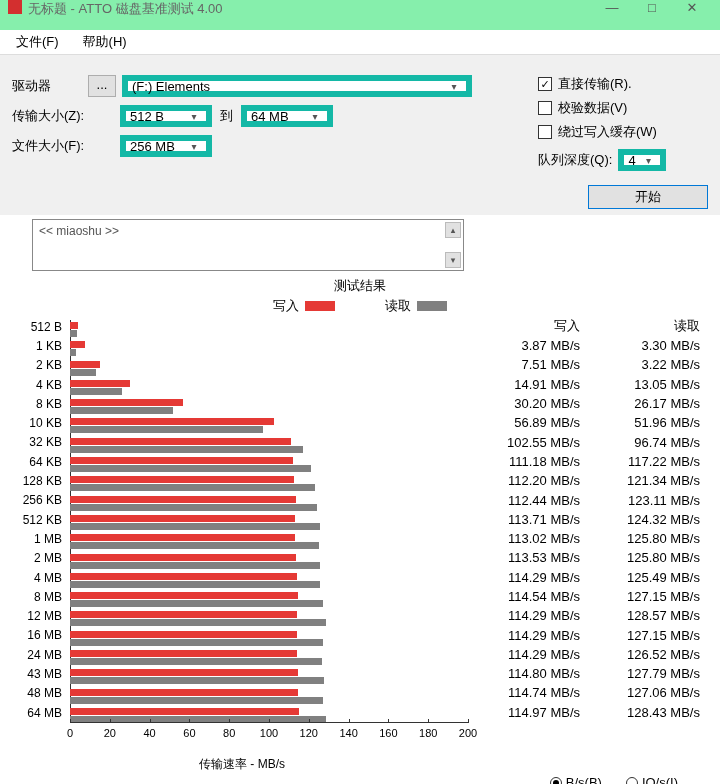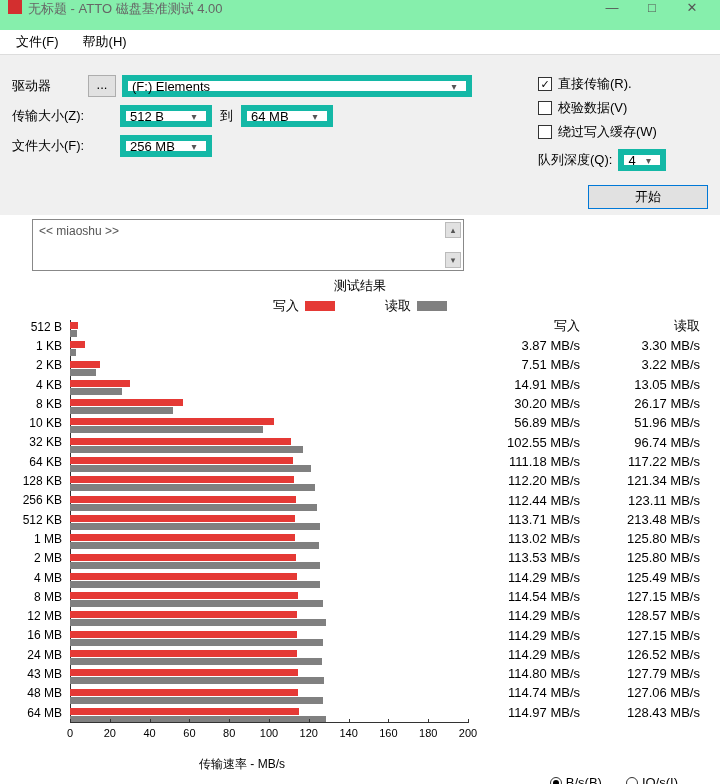--- a/index.html
+++ b/index.html
@@ -331,21 +331,21 @@
           <div class="data-row">
             <div class="c1">112.20 MB/s</div>
             <div class="c2">121.34 MB/s</div>
           </div>
           <div class="data-row">
             <div class="c1">112.44 MB/s</div>
             <div class="c2">123.11 MB/s</div>
           </div>
           <div class="data-row">
             <div class="c1">113.71 MB/s</div>
-            <div class="c2">213.48 MB/s</div>
+            <div class="c2">124.32 MB/s</div>
           </div>
           <div class="data-row">
             <div class="c1">113.02 MB/s</div>
             <div class="c2">125.80 MB/s</div>
           </div>
           <div class="data-row">
             <div class="c1">113.53 MB/s</div>
             <div class="c2">125.80 MB/s</div>
           </div>
           <div class="data-row">

